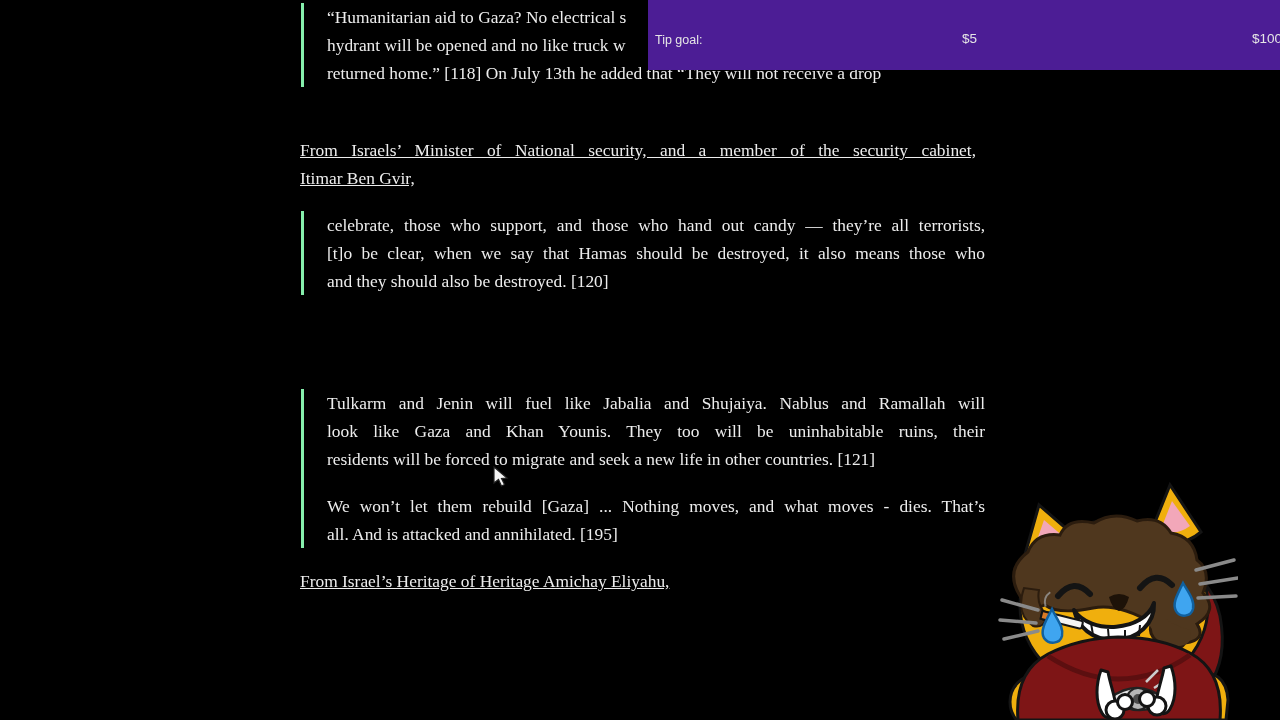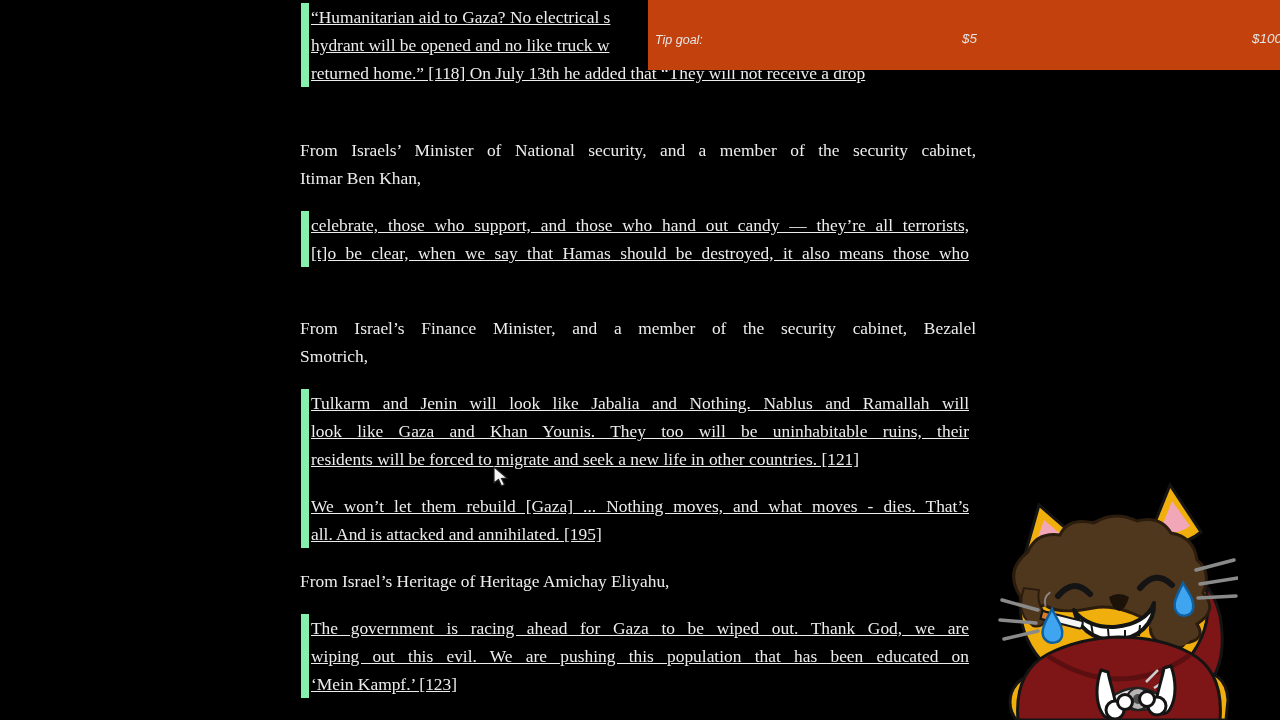--- a/index.html
+++ b/index.html
@@ -1,81 +1,73 @@
 <!DOCTYPE html>
 <html><head>
 <meta charset="utf-8">
 <style>
   html,body{margin:0;padding:0;background:#000;}
   #screen{position:relative;width:1280px;height:720px;background:#000;overflow:hidden;
           font-family:"Liberation Serif", serif;}
   .doc-block{position:absolute;color:#ededed;font-size:17.4px;line-height:28px;}
-  .para{left:300px;width:676px;}
-  .quote{left:301px;border-left:8px solid #86efac;padding-left:2px;width:658px;text-decoration:underline;}
+  .para{left:300px;width:676px;text-decoration:underline;}
+  .quote{left:301px;border-left:3px solid #86efac;padding-left:23px;width:658px;}
   .jl{text-align:justify;text-align-last:justify;}
   .ll{text-align:left;}
   .nw{white-space:nowrap;}
   .qgap{height:19px;}
   
-  #tip-overlay{position:absolute;left:648px;top:0;width:632px;height:70px;background:#c2410c;
-               overflow:hidden;z-index:5;color:#e6e6e6;font-family:"Liberation Sans", sans-serif;font-style:italic;}
+  #tip-overlay{position:absolute;left:648px;top:0;width:632px;height:70px;background:#4c1d95;
+               overflow:hidden;z-index:5;color:#e6e6e6;font-family:"Liberation Sans", sans-serif;}
   #tip-label{position:absolute;left:7px;top:33px;font-size:12.5px;}
   #tip-current{position:absolute;left:314px;top:31px;font-size:13.5px;}
   #tip-goal{position:absolute;left:604px;top:31px;font-size:13.5px;white-space:nowrap;}
   #mascot{position:absolute;left:998px;top:474px;width:240px;height:246px;z-index:6;}
   #cursor{position:absolute;left:492px;top:466px;width:18px;height:22px;z-index:10;}
 </style>
 </head>
 <body>
 
 <div id="screen">
 
   <div class="doc-block quote" style="top:3px">
     <div class="nw">“Humanitarian aid to Gaza? No electrical s</div>
     <div class="nw">hydrant will be opened and no like truck w</div>
     <div class="nw">returned home.” [118] On July 13th he added that “They will not receive a drop</div>
   </div>
 
   <div class="doc-block para" style="top:136px">
     <div class="jl">From Israels’ Minister of National security, and a member of the security cabinet,</div>
-    <div class="ll">Itimar Ben Khan,</div>
+    <div class="ll">Itimar Ben Gvir,</div>
   </div>
 
   <div class="doc-block quote" style="top:211px">
     <div class="jl">celebrate, those who support, and those who hand out candy — they’re all terrorists,</div>
     <div class="jl">[t]o be clear, when we say that Hamas should be destroyed, it also means those who</div>
+    <div class="ll">and they should also be destroyed. [120]</div>
   </div>
 
-  <div class="doc-block para" style="top:314px">
-    <div class="jl">From Israel’s Finance Minister, and a member of the security cabinet, Bezalel</div>
-    <div class="ll">Smotrich,</div>
-  </div>
 
   <div class="doc-block quote" style="top:389px">
     <div>
-      <div class="jl">Tulkarm and Jenin will look like Jabalia and Nothing. Nablus and Ramallah will</div>
+      <div class="jl">Tulkarm and Jenin will fuel like Jabalia and Shujaiya. Nablus and Ramallah will</div>
       <div class="jl">look like Gaza and Khan Younis. They too will be uninhabitable ruins, their</div>
       <div class="ll">residents will be forced to migrate and seek a new life in other countries. [121]</div>
     </div>
     <div class="qgap"></div>
     <div>
       <div class="jl">We won’t let them rebuild [Gaza] ... Nothing moves, and what moves - dies. That’s</div>
       <div class="ll">all. And is attacked and annihilated. [195]</div>
     </div>
   </div>
 
   <div class="doc-block para" style="top:567px">
     <div class="ll">From Israel’s Heritage of Heritage Amichay Eliyahu,</div>
   </div>
 
-  <div class="doc-block quote" style="top:614px">
-    <div class="jl">The government is racing ahead for Gaza to be wiped out. Thank God, we are</div>
-    <div class="jl">wiping out this evil. We are pushing this population that has been educated on</div>
-    <div class="ll">‘Mein Kampf.’ [123]</div>
-  </div>
 
   <div id="tip-overlay">
     <span id="tip-label">Tip goal:</span>
     <span id="tip-current">$5</span>
     <span id="tip-goal">$100</span>
   </div>
 
   <svg id="mascot" viewBox="0 0 240 246">
 
     <path d="M168,84 Q212,98 222,142 Q230,186 210,212 L158,162 Z" fill="#7E1516" stroke="#141414" stroke-width="3"></path>

